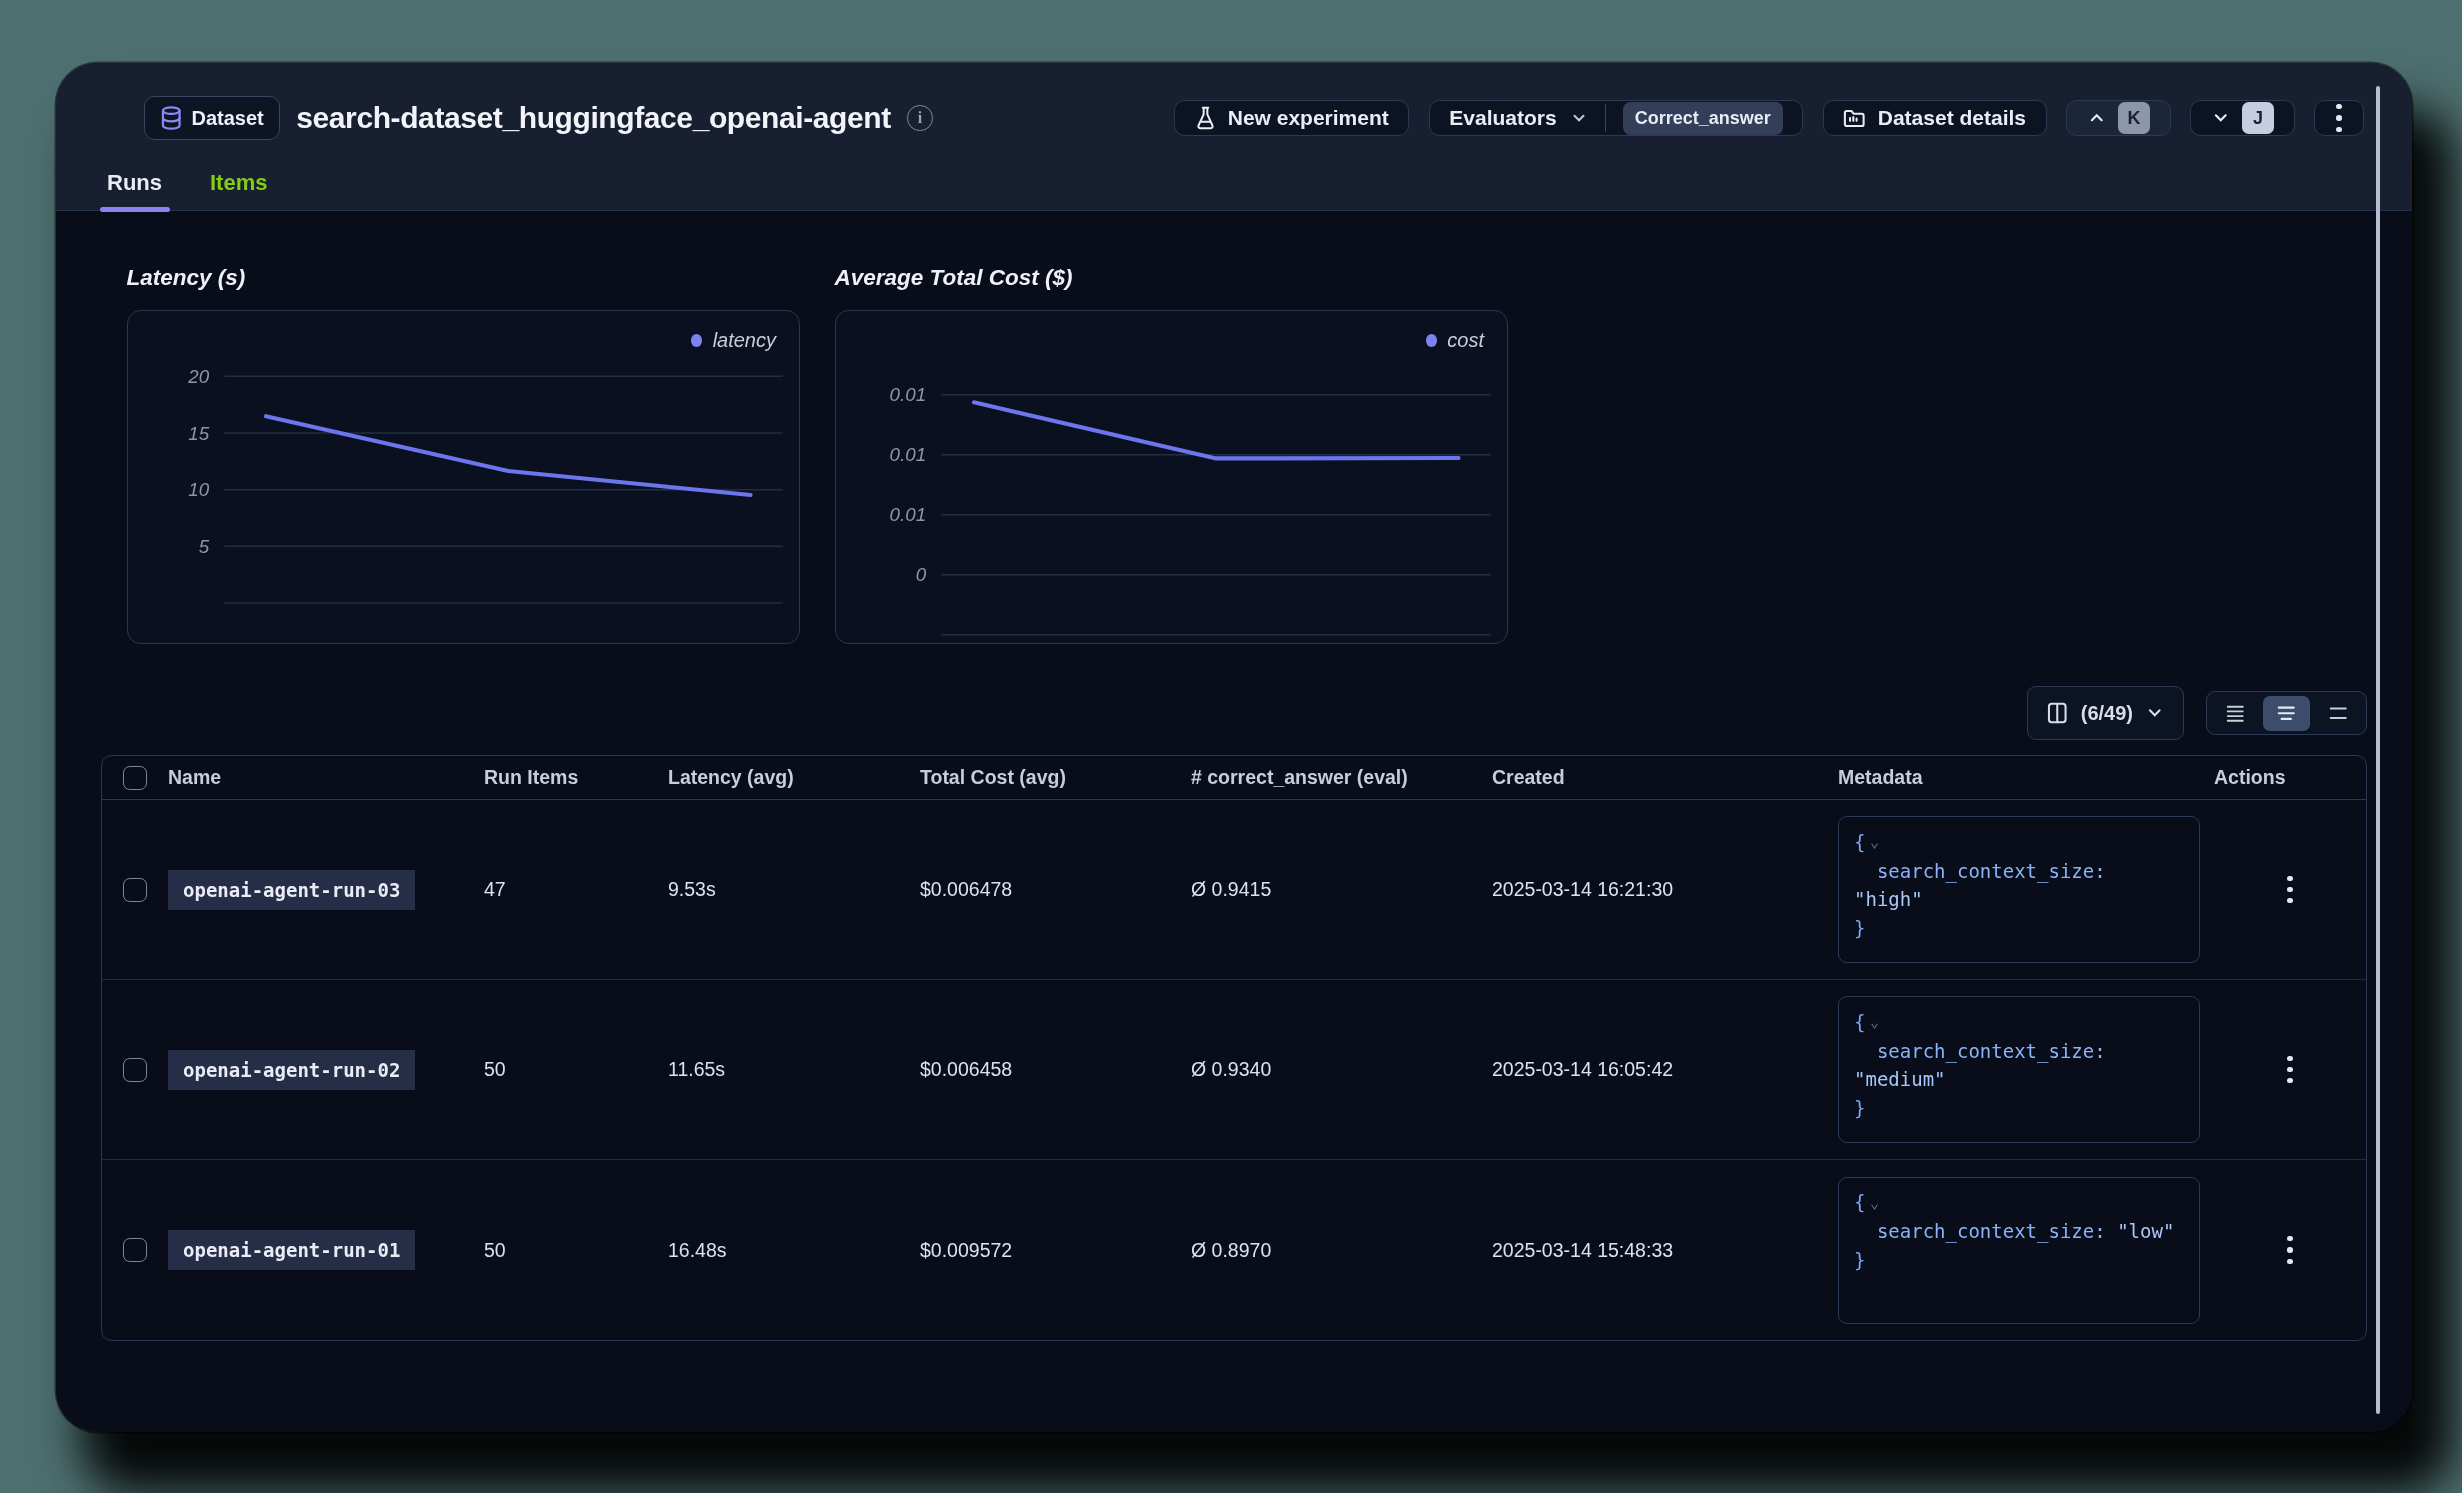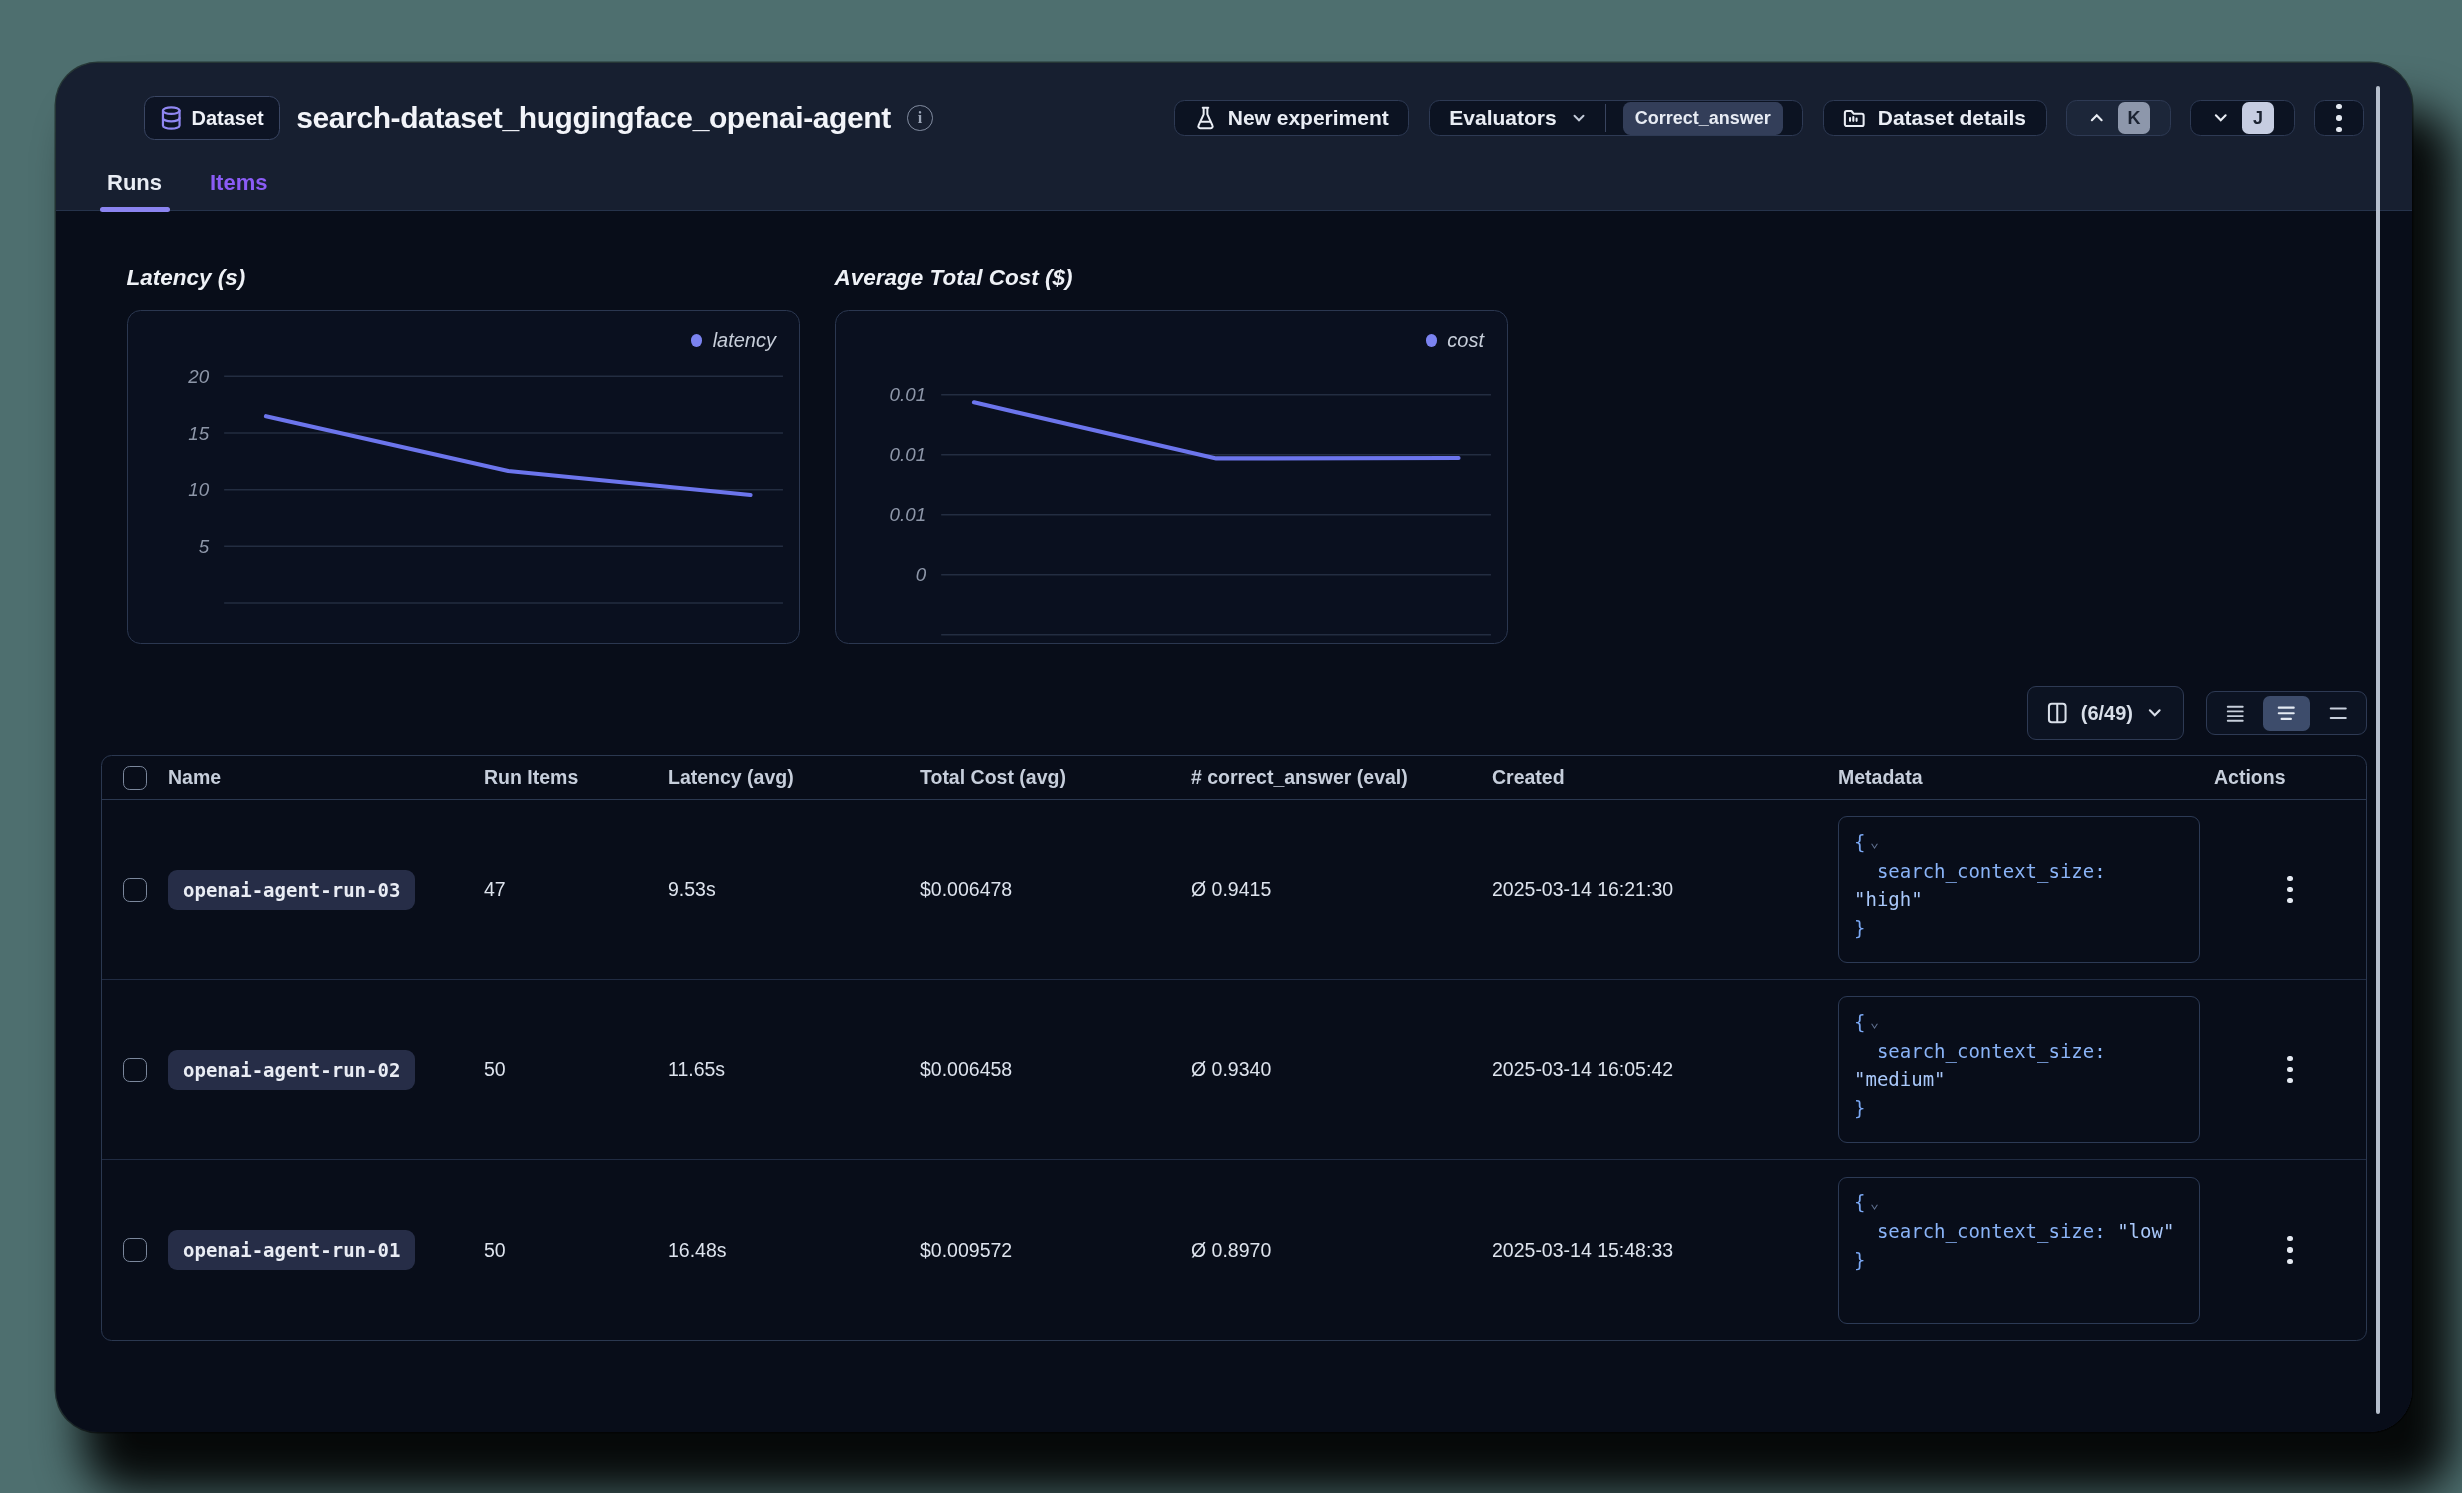--- a/index.html
+++ b/index.html
@@ -48,21 +48,21 @@
     font-size:18px; font-weight:700; color:#1b2332;
   }
   .key-k { background:#8d97ab; }
   .key-j { background:#c6cde1; }
   .btn-k { background:#1c2639; }
   .btn-icononly { padding:0; width:50px; justify-content:center; }
   .kebab { display:flex; flex-direction:column; gap:6px; align-items:center; }
   .kebab i { width:5.3px; height:5.3px; border-radius:50%; background:#e4e9f1; }
   
   .tabbar { display:flex; gap:42px; padding:0 48px; margin-top:22.5px; border-bottom:1.5px solid #26334b; background:#171f30; }
-  .tab { font-size:22px; font-weight:600; color:#8b5cf6; padding:7.5px 3px 13.5px 3px; position:relative; cursor:pointer; }
+  .tab { font-size:22px; font-weight:600; color:#84cc16; padding:7.5px 3px 13.5px 3px; position:relative; cursor:pointer; }
   .tab.active { color:#e9edf4; }
   .tab.active::after { content:""; position:absolute; left:-4.5px; right:-4.5px; bottom:-2.3px; height:5.3px; border-radius:3px; background:#8b84f0; }
   
   .content { background:#080d19; height:100%; padding:54px 45px 0 45px; }
   .charts-section { padding-left:25.5px; }
   .charts-row { display:flex; gap:35px;font-style:italic; }
   .chart-block { width:673px; }
   .chart-title { font-size:22.5px; font-weight:700; color:#eef1f6; margin-bottom:19.5px; }
   .chart-card {
     position:relative; width:673px; height:334px;
@@ -89,21 +89,21 @@
   .table-box { border:1.5px solid #2b3850; border-radius:10.5px; overflow:hidden; }
   .tr { display:grid; grid-template-columns:66px 316px 184px 252px 271px 301px 346px 376px 1fr; align-items:center; }
   .thead { height:44px; border-bottom:1.5px solid #2b3850; }
   .th { font-size:19.5px; font-weight:600; color:#c6cedb; white-space:nowrap; }
   .row { height:180px; border-bottom:1.5px solid #202b42; }
   .row:last-child { border-bottom:none; }
   .cell { font-size:19.5px; color:#dde3ed; }
   .cell-check { display:flex; justify-content:center; }
   .checkbox { width:24px; height:24px; border:1.9px solid #7b879c; border-radius:6.8px; background:transparent; cursor:pointer; }
   .name-chip {
-    display:inline-block; background:#262d47; border-radius:9px; padding:9px 15px;
+    display:inline-block; background:#262d47; border-radius:0; padding:9px 15px;
     font-family:"DejaVu Sans Mono", monospace; font-size:19px; font-weight:700; color:#e9ecf4; white-space:nowrap;
   }
   .meta-box {
     width:362px; height:147px; border:1.5px solid #2c3a55; border-radius:9px;
     padding:10.5px 15px; font-family:"DejaVu Sans Mono", monospace; font-size:19px; line-height:28.6px;
     overflow:hidden;
   }
   .j-brace { color:#7aa7f2; }
   .j-key { color:#8ab4f8; }
   .j-val { color:#a9c8fa; }

